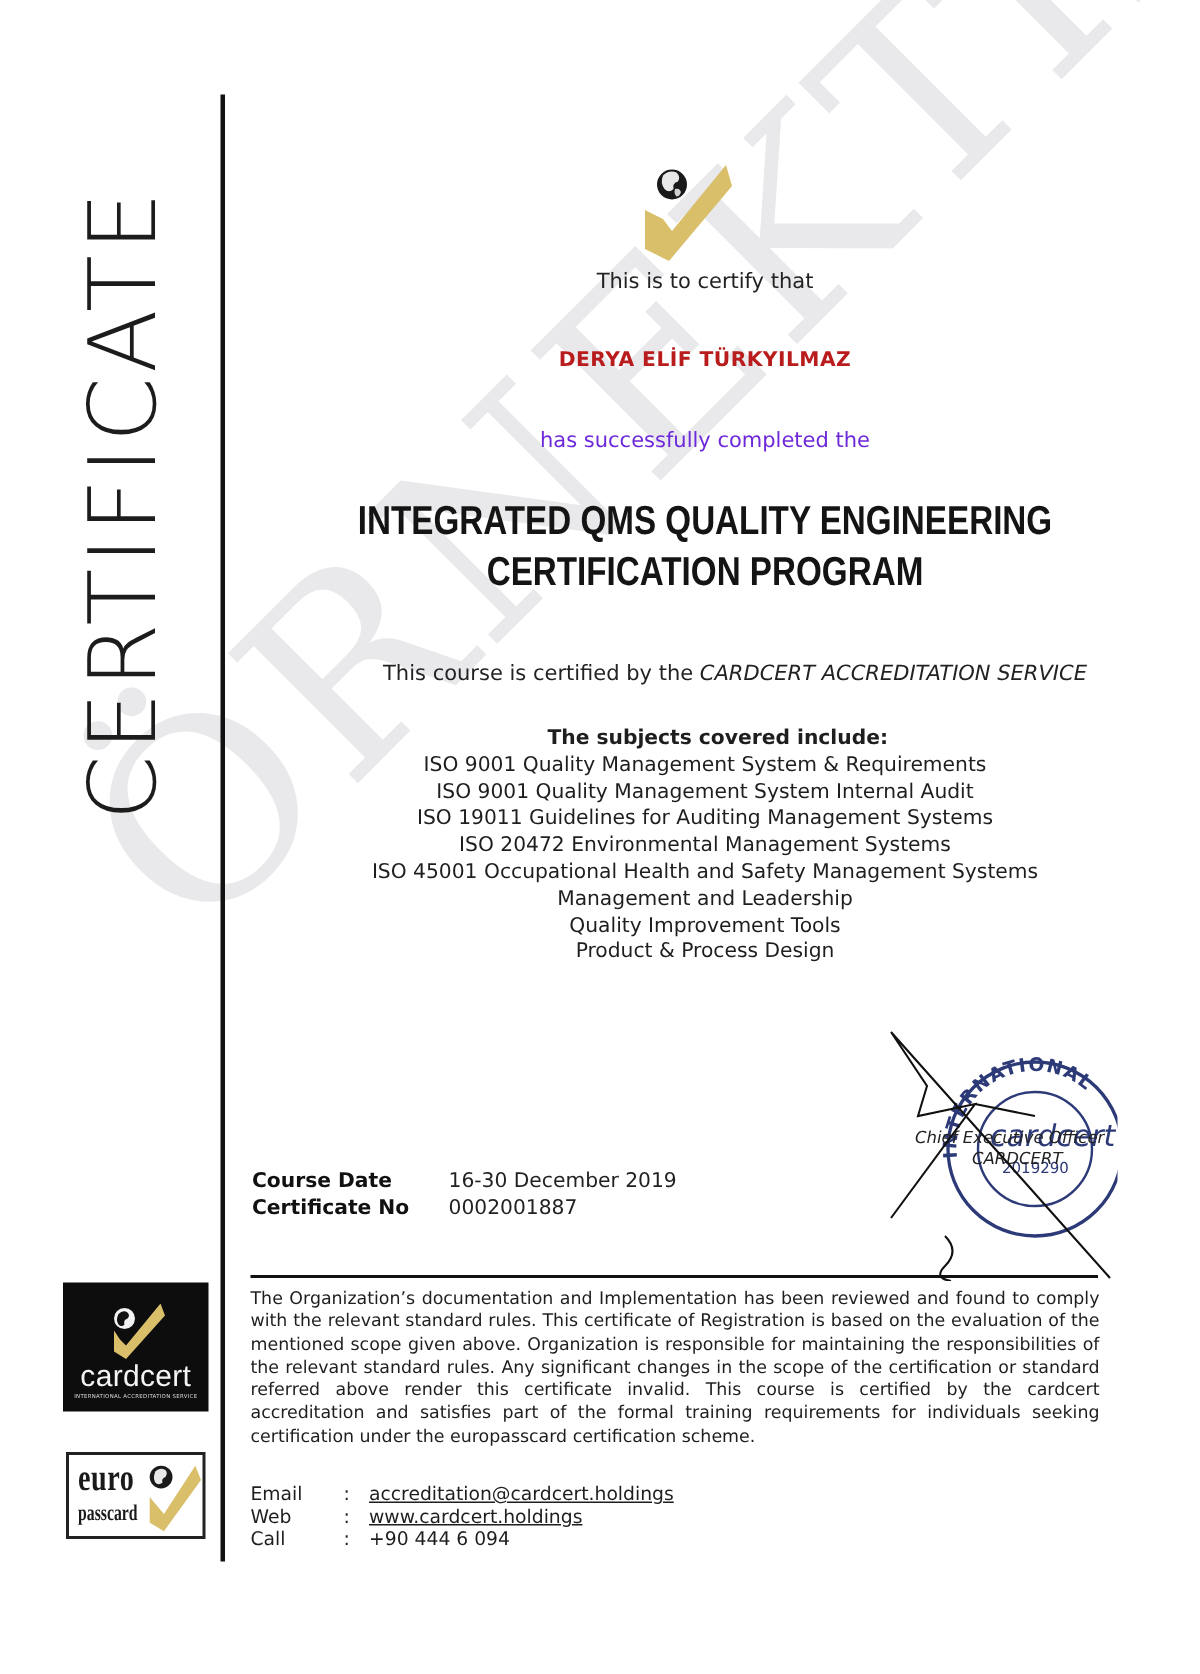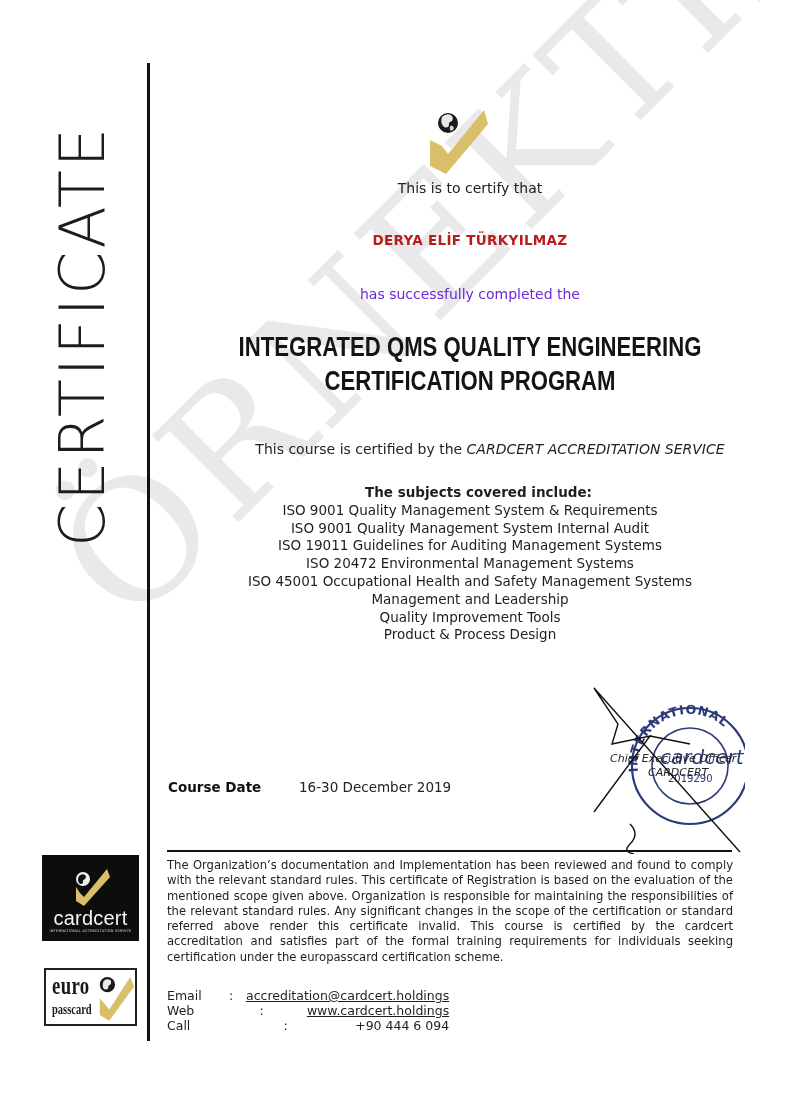--- a/index.html
+++ b/index.html
@@ -82,21 +82,21 @@
     .stamp { position: absolute; left: 440px; top: 684px; width: 155px; height: 170px; }
 
     .hrule { position: absolute; left: 17px; top: 850px; width: 565px; height: 2px; background: #111; }
 
     .paragraph {
       position: absolute; left: 17px; top: 858px; width: 566px;
       font-size: 11.6px; line-height: 15.3px; text-align: justify; color: #1e1e1e;
     }
 
     .contact { position: absolute; left: 17px; top: 988px; font-size: 12.5px; line-height: 15.2px; color: #1e1e1e; }
-    .contact .row { display: flex; justify-content: space-between; }
+    .contact .row { display: flex; }
     .contact .label { width: 62px; }
     .contact .colon { width: 17px; }
     .contact a { color: #1e1e1e; text-decoration: underline; }
 
     .logo-cardcert {
       position: absolute; left: 42px; top: 855px; width: 97px; height: 86px;
       background: #0d0d0d; z-index: 2;
     }
     .logo-cardcert .brand {
       position: absolute; left: 0; width: 97px; top: 52px; text-align: center;
@@ -164,20 +164,24 @@
     <div>ISO 45001 Occupational Health and Safety Management Systems</div>
     <div>Management and Leadership</div>
     <div>Quality Improvement Tools</div>
     <div>Product &amp; Process Design</div>
   </div>
 
   <div class="course-info">
     <div class="row">
       <span class="label">Course Date</span>
       <span class="value">16-30 December 2019</span>
+    </div>
+    <div class="row">
+      <span class="label">Certificate No</span>
+      <span class="value">0002001887</span>
     </div>
   </div>
 
   <svg class="stamp" viewBox="0 0 155 170" width="155" height="170">
     <defs>
       <path id="stampArcTop" d="M 48,88 A 52,52 0 1 1 150,95"></path>
       <path id="stampArcBottom" d="M 60,128 A 52,52 0 0 0 140,126"></path>
     </defs>
     <circle cx="100" cy="82" r="58" fill="none" stroke="#2d3a78" stroke-width="2.2"></circle>
     <circle cx="100" cy="82" r="38" fill="none" stroke="#2d3a78" stroke-width="1.6"></circle>

